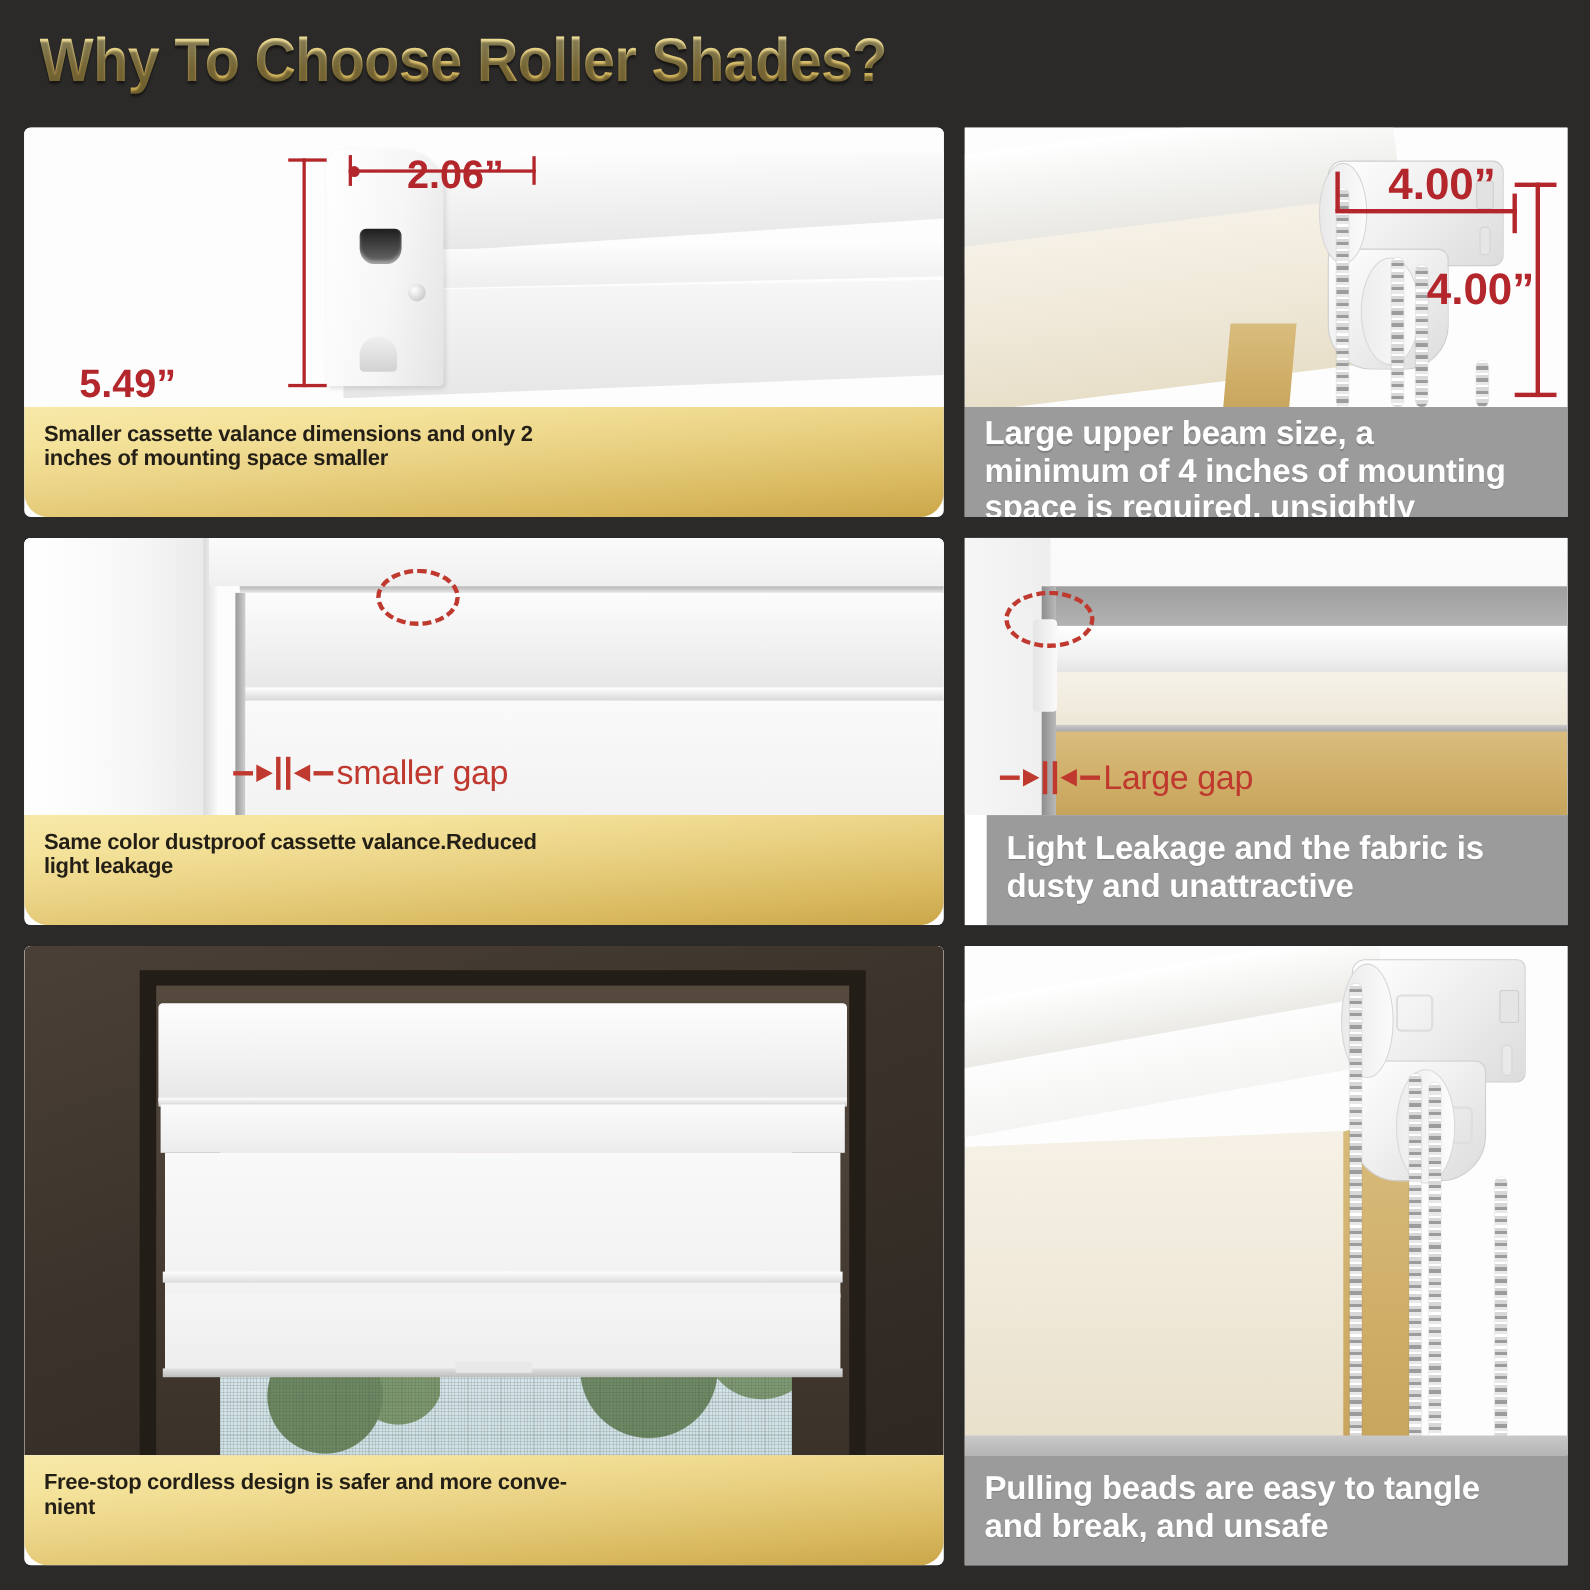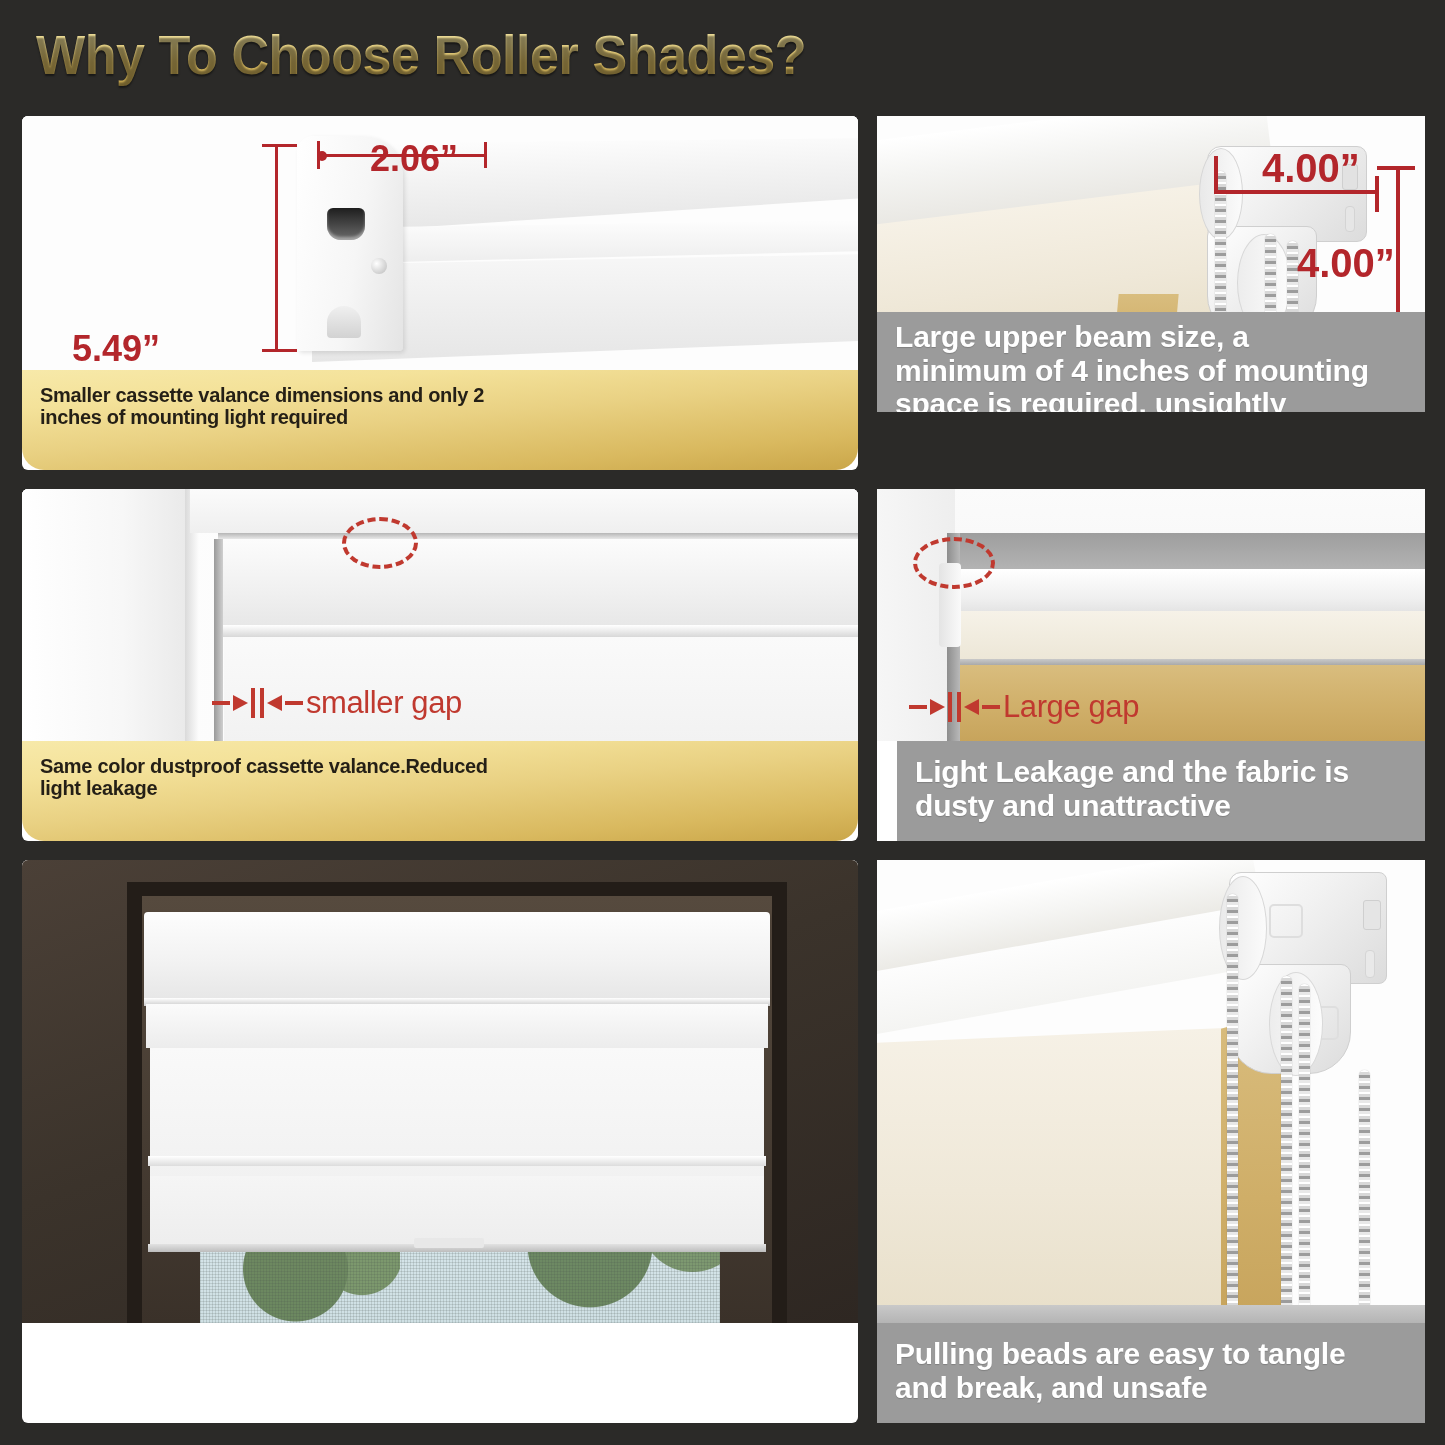--- a/index.html
+++ b/index.html
@@ -155,26 +155,26 @@
 
       <div class="dim-line" style="left:253px; top:28px; width:3px; height:208px;"></div>
       <div class="dim-line" style="left:240px; top:28px; width:35px; height:3px;"></div>
       <div class="dim-line" style="left:240px; top:233px; width:35px; height:3px;"></div>
       <div class="dim-label" style="left:50px; top:212px; font-size:36px;">5.49”</div>
     </div>
 
     <div class="cap gold" style="height:100px;">
       <div>
         <span>Smaller cassette valance dimensions and only 2</span>
-        <span>inches of mounting light required</span>
-      </div>
-    </div>
-  </div>
-
-  <div class="panel bad" style="left:877px; top:116px; width:548px; height:296px;">
+        <span>inches of mounting space smaller</span>
+      </div>
+    </div>
+  </div>
+
+  <div class="panel bad" style="left:877px; top:116px; width:548px; height:354px;">
     <div class="p-img" style="height:254px;">
       <div class="white-bg"></div>
 
       <div class="fabric-h" style="position:absolute; left:-30px; top:28px; width:420px; height:108px;
                   background:linear-gradient(180deg,#ffffff 0%,#f4f4f2 35%,#e4e2dc 100%);
                   transform: rotate(-7deg); transform-origin: left top; border-radius:6px;"></div>
 
       <div class="fabric-h beige" style="position:absolute; left:-30px; top:112px; width:400px; height:150px;
                   transform: rotate(-7deg); transform-origin: left top;"></div>
 
@@ -356,20 +356,26 @@
       <div class="fabric" style="position:absolute; left:128px; top:316px; width:614px; height:74px;
                   background:linear-gradient(180deg,#f5f5f5,#ededed);"></div>
       <div style="position:absolute; left:126px; top:296px; width:618px; height:10px;
                   background:linear-gradient(180deg,#ffffff,#dcdcdc);"></div>
       <div style="position:absolute; left:126px; top:384px; width:618px; height:8px;
                   background:linear-gradient(180deg,#e2e2e2,#bdbdbd);"></div>
       <div style="position:absolute; left:392px; top:378px; width:70px; height:10px;
                   background:#e8e8e8; border-radius:2px;"></div>
     </div>
 
+    <div class="cap gold" style="height:100px;">
+      <div>
+        <span>Free-stop cordless design is safer and more conve-</span>
+        <span>nient</span>
+      </div>
+    </div>
   </div>
 
   <div class="panel bad" style="left:877px; top:860px; width:548px; height:563px;">
     <div class="p-img" style="height:463px;">
       <div class="white-bg"></div>
 
       <div class="fabric-h" style="position:absolute; left:-40px; top:58px; width:420px; height:76px;
                   background:linear-gradient(180deg,#ffffff 0%,#f5f5f3 40%,#e6e4de 100%);
                   transform: rotate(-10deg); transform-origin: left top; border-radius:6px;"></div>
 

